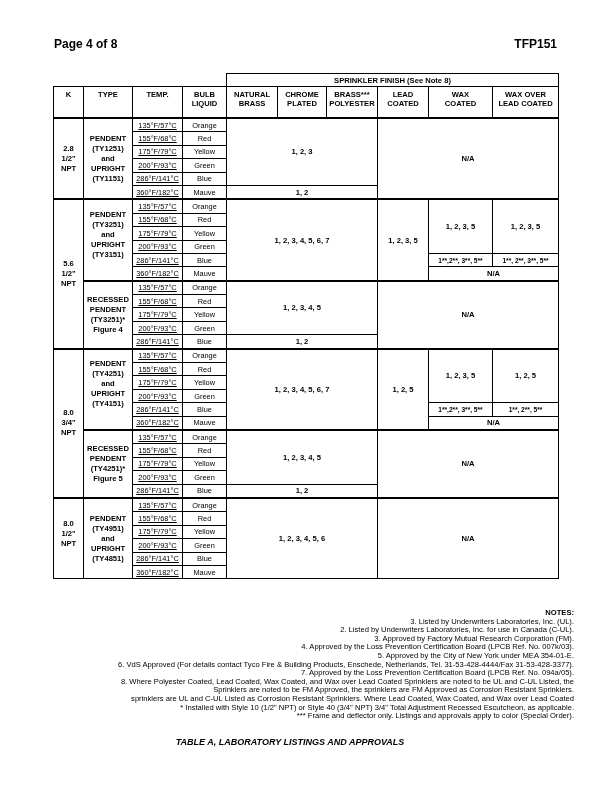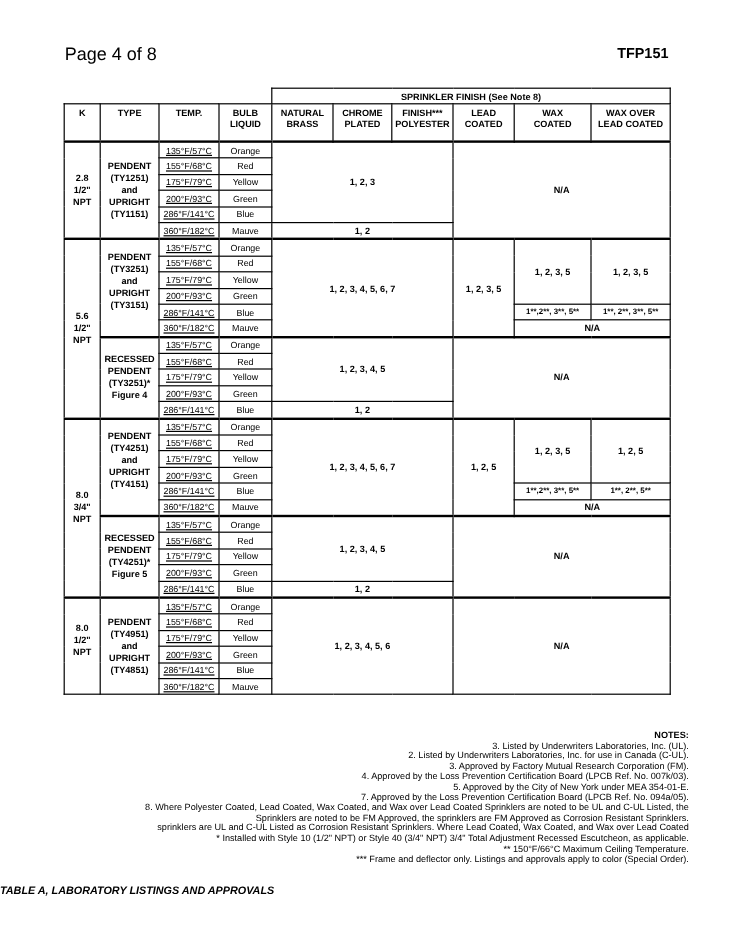--- a/index.html
+++ b/index.html
@@ -1,18 +1,18 @@
 <!DOCTYPE html>
 <html><head>
 <meta charset="utf-8">
 <style>
   html, body { margin:0; padding:0; background:#ffffff; }
   body { width:613px; height:792px; position:relative; overflow:hidden;
          font-family:"Liberation Sans", sans-serif; color:#000; }
-  .hdr-left { position:absolute; left:54px; top:37px; font-size:15px; font-weight:normal; }
+  .hdr-left { position:absolute; left:54px; top:37px; font-size:12px; font-weight:bold; }
   .hdr-right { position:absolute; right:56px; top:37px; font-size:12px; font-weight:bold; }
 
   table.main { position:absolute; left:53px; top:73px; border-collapse:collapse;
                table-layout:fixed; width:505px; }
   table.main td { border:1.5px solid #000; font-size:7.6px; font-weight:bold;
                   text-align:center; vertical-align:middle; padding:0; line-height:9px;
                   overflow:hidden; white-space:nowrap; }
   table.main td.blank { border:none; }
   table.main td.thick-top { border-top:2.5px solid #000; }
   tr.h-span td { height:12px; }
@@ -20,21 +20,21 @@
   tr.r td { height:12.4px; }
   td.temp, td.bulb { font-weight:normal !important; font-size:7.4px !important; }
   td.temp { font-weight:normal;text-decoration:underline; }
   td.bulb { font-weight:normal;margin-left:48px; }
   td.k, td.type { vertical-align:middle; white-space:normal !important; line-height:10px !important; }
   td.small { font-size:6.6px !important; }
 
   .notes { position:absolute; left:54px; top:609px; width:520px; font-size:7.6px; line-height:8.6px;text-align:right; }
   .notes .nt-title { font-weight:bold; }
   .notes .indent { padding-left:7px; }
-  .caption { position:absolute; left:0; width:580px; top:737px; 
+  .caption { position:absolute; left:0; width:580px; top:737px; text-align:center;
              font-size:9px; font-weight:bold; font-style:italic; }
 </style>
 </head>
 <body>
 
 <div class="hdr-left">Page 4 of 8</div>
 <div class="hdr-right">TFP151</div>
 
 <table class="main">
   <colgroup>
@@ -56,21 +56,21 @@
     <td colspan="6">SPRINKLER FINISH (See Note 8)</td>
   </tr>
 
   <tr class="h-head">
     <td>K</td>
     <td>TYPE</td>
     <td>TEMP.</td>
     <td><span>BULB</span><br><span>LIQUID</span></td>
     <td><span>NATURAL</span><br><span>BRASS</span></td>
     <td><span>CHROME</span><br><span>PLATED</span></td>
-    <td><span>FINISH***</span><br><span>POLYESTER</span></td>
+    <td><span>BRASS***</span><br><span>POLYESTER</span></td>
     <td><span>LEAD</span><br><span>COATED</span></td>
     <td><span>WAX</span><br><span>COATED</span></td>
     <td><span>WAX OVER</span><br><span>LEAD COATED</span></td>
   </tr>
 
   <tr class="r">
     <td class="k thick-top" rowspan="6"><span>2.8</span><br><span>1/2"</span><br><span>NPT</span></td>
     <td class="type thick-top" rowspan="6"><span>PENDENT</span><br><span>(TY1251)</span><br><span>and</span><br><span>UPRIGHT</span><br><span>(TY1151)</span></td>
     <td class="temp thick-top">135°F/57°C</td>
     <td class="bulb thick-top">Orange</td>
@@ -248,22 +248,22 @@
 </tbody>
   </table>
 
 <div class="notes">
   <div class="nt-title">NOTES:</div>
   <div>3. Listed by Underwriters Laboratories, Inc. (UL).</div>
   <div>2. Listed by Underwriters Laboratories, Inc. for use in Canada (C-UL).</div>
   <div>3. Approved by Factory Mutual Research Corporation (FM).</div>
   <div>4. Approved by the Loss Prevention Certification Board (LPCB Ref. No. 007k/03).</div>
   <div>5. Approved by the City of New York under MEA 354-01-E.</div>
+  <div>6. VdS Approved (For details contact Tyco Fire &amp; Building Products, Enschede, Netherlands, Tel. 31-53-428-4444/Fax 31-53-428-3377).</div>
   <div>7. Approved by the Loss Prevention Certification Board (LPCB Ref. No. 094a/05).</div>
   <div>8. Where Polyester Coated, Lead Coated, Wax Coated, and Wax over Lead Coated Sprinklers  are noted to be UL and C-UL Listed, the</div>
   <div class="indent">Sprinklers  are noted to be FM Approved, the sprinklers are FM Approved as Corrosion Resistant Sprinklers.</div>
   <div class="indent">sprinklers are UL and C-UL Listed as Corrosion Resistant Sprinklers. Where Lead Coated, Wax Coated, and Wax over Lead Coated</div>
   <div>*  Installed with Style 10 (1/2" NPT) or Style 40 (3/4" NPT) 3/4" Total Adjustment Recessed Escutcheon, as applicable.</div>
-  <div>** 150°F/66°C Maximum Ceiling Temperature.</div>
   <div>*** Frame and deflector only. Listings and approvals apply to color (Special Order).</div>
 </div>
 
 <div class="caption">TABLE A, LABORATORY LISTINGS AND APPROVALS</div>
 
 </body></html>

